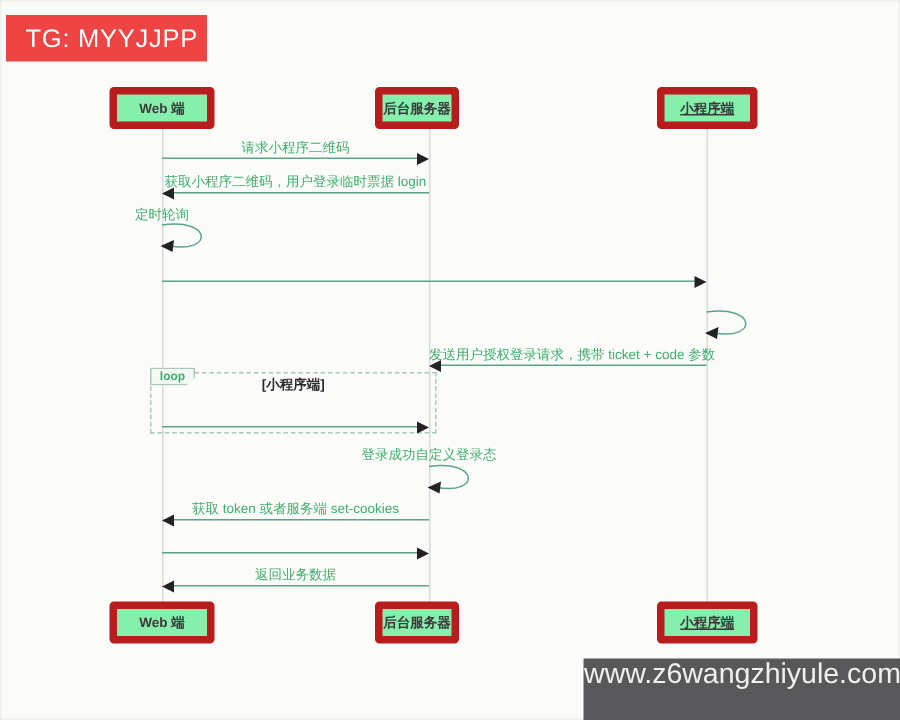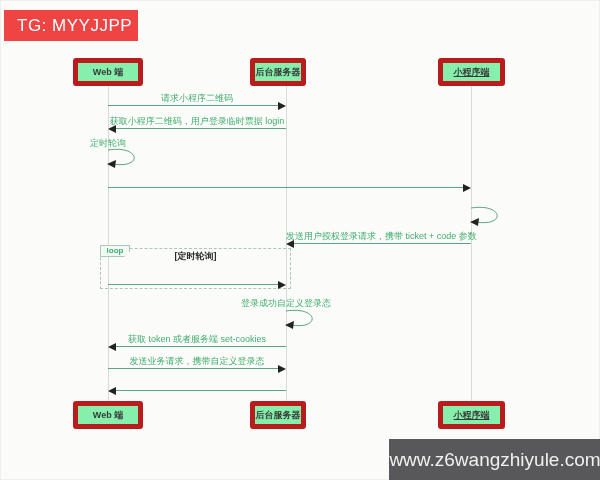--- a/index.html
+++ b/index.html
@@ -13,21 +13,21 @@
 
   
   .tg-banner{
     position:absolute;left:3px;top:9px;width:134px;height:31px;
     background:#ef4444;color:#ffffff;font-size:17px;line-height:31px;
     padding-left:13px;box-sizing:border-box;letter-spacing:0.5px;
   }
   .watermark{
     position:absolute;left:388px;top:438px;width:212px;height:42px;
     background:#58585a;color:#f0f0f0;font-size:19px;
-    display:flex;align-items:center;justify-content:center;
+    display:flex;align-items:flex-start;justify-content:center;
   }
 
   
   .actor{
     position:absolute;height:28px;background:#86efac;
     border:5px solid #b91c1c;border-radius:3px;box-sizing:border-box;
     display:flex;align-items:center;justify-content:center;
     font-size:9px;font-weight:bold;color:#3a3a3a;
   }
   .a-web{left:72px;width:70px;}
@@ -102,35 +102,35 @@
   <div class="aline" style="left:107px;top:186px;width:355px;"></div>
   <div class="ah ah-r" style="left:462px;top:183px;"></div>
 
 
   <div class="msg-text" style="left:285px;top:230px;width:185px;">发送用户授权登录请求，携带 ticket + code 参数</div>
   <div class="aline" style="left:293px;top:242px;width:177px;"></div>
   <div class="ah ah-l" style="left:285px;top:239px;"></div>
 
   <div class="loop-frame"></div>
   <div class="loop-tab">loop</div>
-  <div class="loop-cond">[定时轮询]</div>
+  <div class="loop-cond">[小程序端]</div>
 
   <div class="aline" style="left:107px;top:283px;width:170px;"></div>
   <div class="ah ah-r" style="left:277px;top:280px;"></div>
 
   <div class="msg-text" style="left:215px;top:297px;width:140px;">登录成功自定义登录态</div>
 
   <div class="msg-text" style="left:107px;top:333px;width:178px;">获取 token 或者服务端 set-cookies</div>
   <div class="aline" style="left:115px;top:345px;width:170px;"></div>
   <div class="ah ah-l" style="left:107px;top:342px;"></div>
 
-  <div class="msg-text" style="left:107px;top:355px;width:178px;">发送业务请求，携带自定义登录态</div>
   <div class="aline" style="left:107px;top:367px;width:170px;"></div>
   <div class="ah ah-r" style="left:277px;top:364px;"></div>
 
+  <div class="msg-text" style="left:107px;top:377px;width:178px;">返回业务数据</div>
   <div class="aline" style="left:115px;top:389px;width:170px;"></div>
   <div class="ah ah-l" style="left:107px;top:386px;"></div>
 
   <svg class="selfloops" width="600" height="480">
     <path d="M107,149 C140,144 142,168 112,163" stroke="#5ba389" stroke-width="1" fill="none"></path>
     <polygon points="106,163 115,159 114,167" fill="#222"></polygon>
     <path d="M470,207 C503,202 505,226 475,221" stroke="#5ba389" stroke-width="1" fill="none"></path>
     <polygon points="469,221 478,217 477,225" fill="#222"></polygon>
     <path d="M285,310 C318,305 320,329 290,324" stroke="#5ba389" stroke-width="1" fill="none"></path>
     <polygon points="284,324 293,320 292,328" fill="#222"></polygon>

